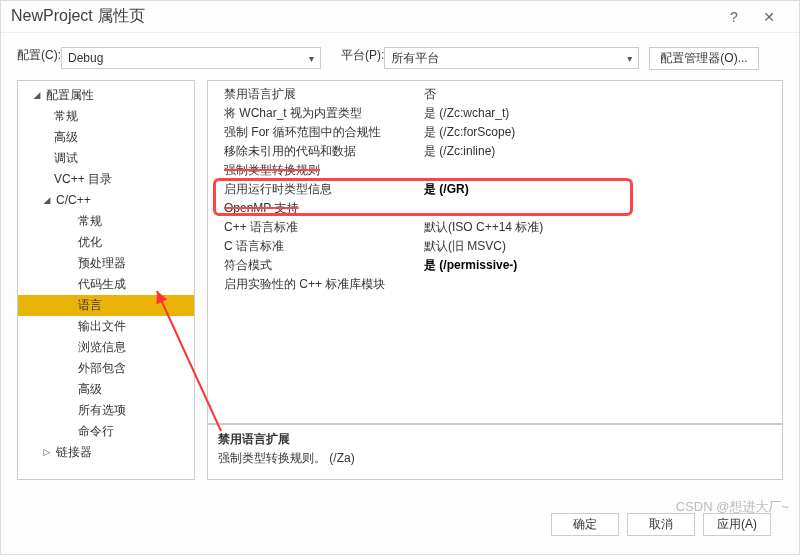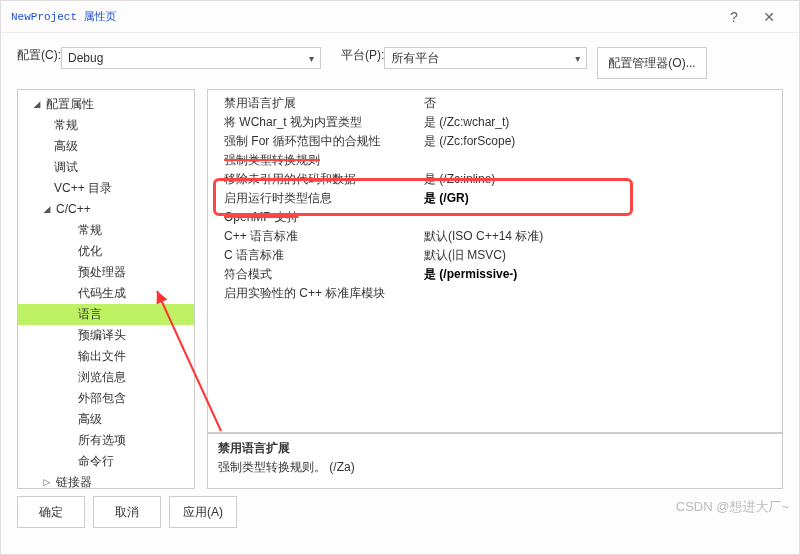--- a/index.html
+++ b/index.html
@@ -20,59 +20,59 @@
       background: #fdfdfd;
       position: relative;
     }
     .titlebar {
       height: 32px;
       display: flex;
       align-items: center;
       padding: 0 10px;
       border-bottom: 1px solid #eee;
     }
-    .titlebar-title { flex: 1; font-size: 11px; color: #1d4ed8; font-family: Liberation Mono, monospace; }
+    .titlebar-title { flex: 1; font-size: 16px; color: #404040; }
     .titlebar-btn {
       width: 40px; height: 32px; display: flex; align-items: center; justify-content: center;
       color: #666; font-size: 14px;
     }
     .titlebar-btn.help { width: 30px; }
     .config-row {
       display: flex; align-items: flex-start; 
       padding: 14px 16px 10px;
     }
     .dropdown {
       border: 1px solid #ccc; height: 22px;
       display: flex; align-items: center; justify-content: space-between;
       padding: 6px 6px; background: #fff;
     }
     .dd-config { flex: 1; max-width: 260px; }
-    .dd-platform { width: 203px; }
+    .dd-platform { width: 255px; }
     .dropdown-arrow { color: #555; font-size: 10px; }
     .btn {
       border: 1px solid #ccc; background: #fff; padding: 3px 10px;
-      height: 32px; display: inline-flex; align-items: center;
+      height: 23px; display: inline-flex; align-items: center;
     }
     .btn-mgr { margin-left: 10px; }
     .body-area {
       display: flex; gap: 12px; padding: 0 16px;
       height: 400px;
     }
     .tree {
       width: 178px; border: 1px solid #ccc; background: #fff;
       overflow: hidden; padding-top: 4px;
     }
     .tree-item {
       padding: 2px 0 2px 8px; white-space: nowrap; display: flex; align-items: center; gap: 4px;
       line-height: 17px;
     }
     .tree-item.lvl1 { padding-left: 14px; }
     .tree-item.lvl2 { padding-left: 36px; }
     .tree-item.lvl3 { padding-left: 60px; }
-    .tree-item.selected { background: #bef264; }
+    .tree-item.selected { background: #eab308; }
     .expander { width: 10px; font-size: 9px; color: #555; text-align: center; }
     .right-pane {
       flex: 1; display: flex; flex-direction: column; gap: 0;
     }
     .prop-grid {
       border: 1px solid #ccc; flex: 1; background: #fff; position: relative;
       padding-top: 4px;
     }
     .prop-row {
       display: flex; padding: 1px 6px; line-height: 17px;
@@ -83,23 +83,23 @@
     .highlight-box {
       position: absolute; border: 3px solid #f44; border-radius: 6px;
       left: 212px; top: 177px; width: 420px; height: 38px; pointer-events: none;
     }
     .strike { text-decoration: line-through; text-decoration-color: #f44; text-decoration-thickness: 2px; }
     .desc-box {
       border: 1px solid #ccc; background: #fff; padding: 6px 10px; height: 56px;
     }
     .desc-title { font-weight: 700; margin-bottom: 2px; }
     .footer {
-      position: absolute; bottom: 16px; left: 0; right: 0;
-      display: flex; gap: 8px;
-      padding: 8px 16px 10px;
+      position: absolute; bottom: 8px; left: 0; right: 0;
+      display: flex; justify-content: flex-end; gap: 8px;
+      padding: 8px 28px 10px;
     }
     .footer .btn { min-width: 68px; justify-content: center; }
     .watermark {
       position: absolute; right: 10px; bottom: 38px; color: #bbb; font-size: 13px;
     }
     .arrow-annot {
       position: absolute; left: 150px; top: 280px; pointer-events: none;
     }
   </style>
 </head>
@@ -159,23 +159,20 @@
       <div class="tree-item lvl3">
           <span>预处理器</span>
         </div>
       <div class="tree-item lvl3">
           <span>代码生成</span>
         </div>
       <div class="tree-item lvl3 selected">
           <span>语言</span>
         </div>
       <div class="tree-item lvl3">
-          <span>预编译头</span>
-        </div>
-      <div class="tree-item lvl3">
           <span>输出文件</span>
         </div>
       <div class="tree-item lvl3">
           <span>浏览信息</span>
         </div>
       <div class="tree-item lvl3">
           <span>外部包含</span>
         </div>
       <div class="tree-item lvl3">
           <span>高级</span>
@@ -201,26 +198,26 @@
           </div>
         <div class="prop-row">
             <div class="prop-label">将 WChar_t 视为内置类型</div>
             <div class="prop-value">是 (/Zc:wchar_t)</div>
           </div>
         <div class="prop-row">
             <div class="prop-label">强制 For 循环范围中的合规性</div>
             <div class="prop-value">是 (/Zc:forScope)</div>
           </div>
         <div class="prop-row">
+            <div class="prop-label">移除未引用的代码和数据</div>
+            <div class="prop-value">是 (/Zc:inline)</div>
+          </div>
+        <div class="prop-row">
             <div class="prop-label strike">强制类型转换规则</div>
             <div class="prop-value"></div>
-          </div>
-        <div class="prop-row">
-            <div class="prop-label">移除未引用的代码和数据</div>
-            <div class="prop-value">是 (/Zc:inline)</div>
           </div>
         <div class="prop-row">
             <div class="prop-label">启用运行时类型信息</div>
             <div class="prop-value bold">是 (/GR)</div>
           </div>
         <div class="prop-row">
             <div class="prop-label strike">OpenMP 支持</div>
             <div class="prop-value"></div>
           </div>
         <div class="prop-row">

